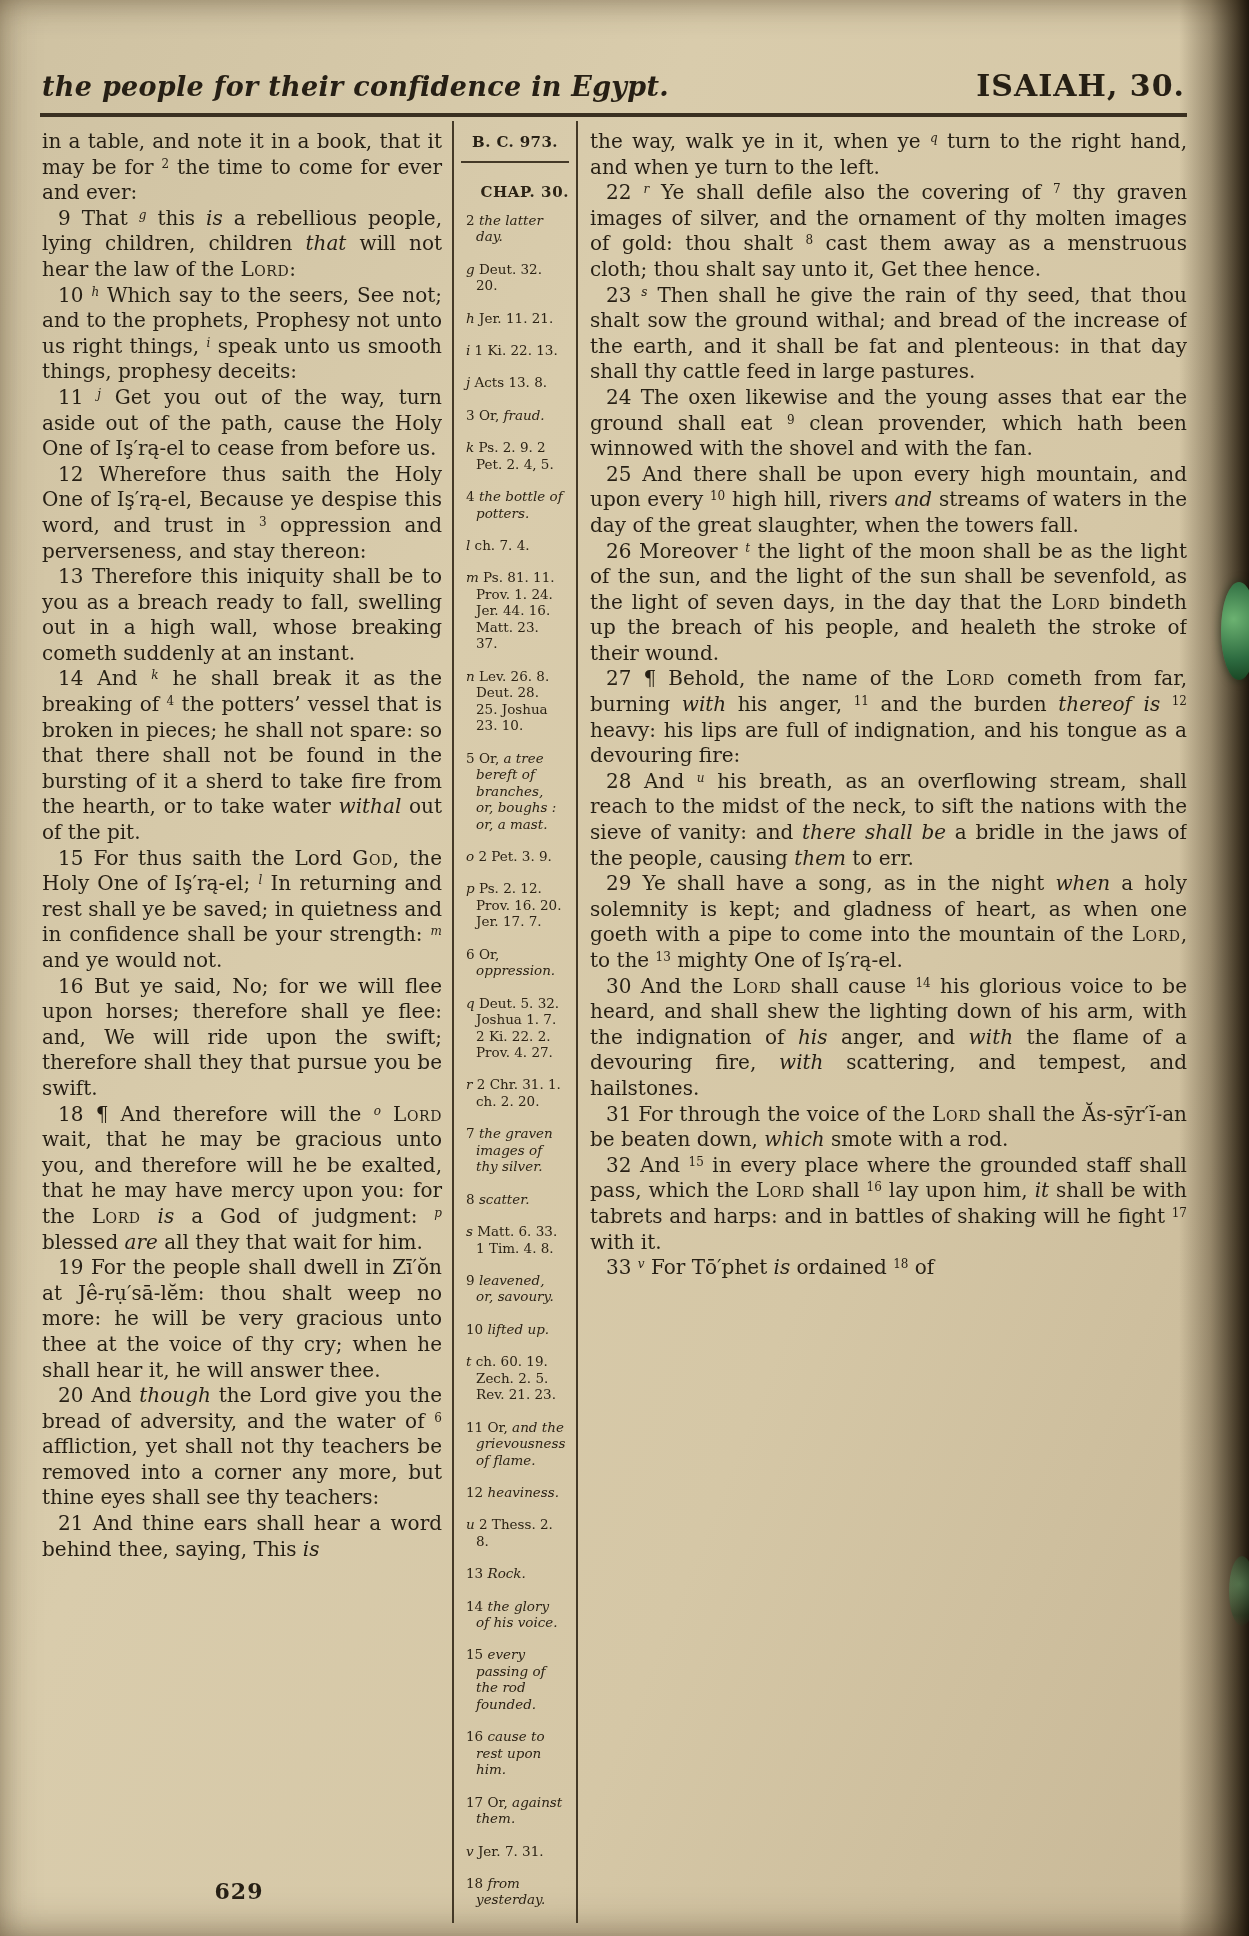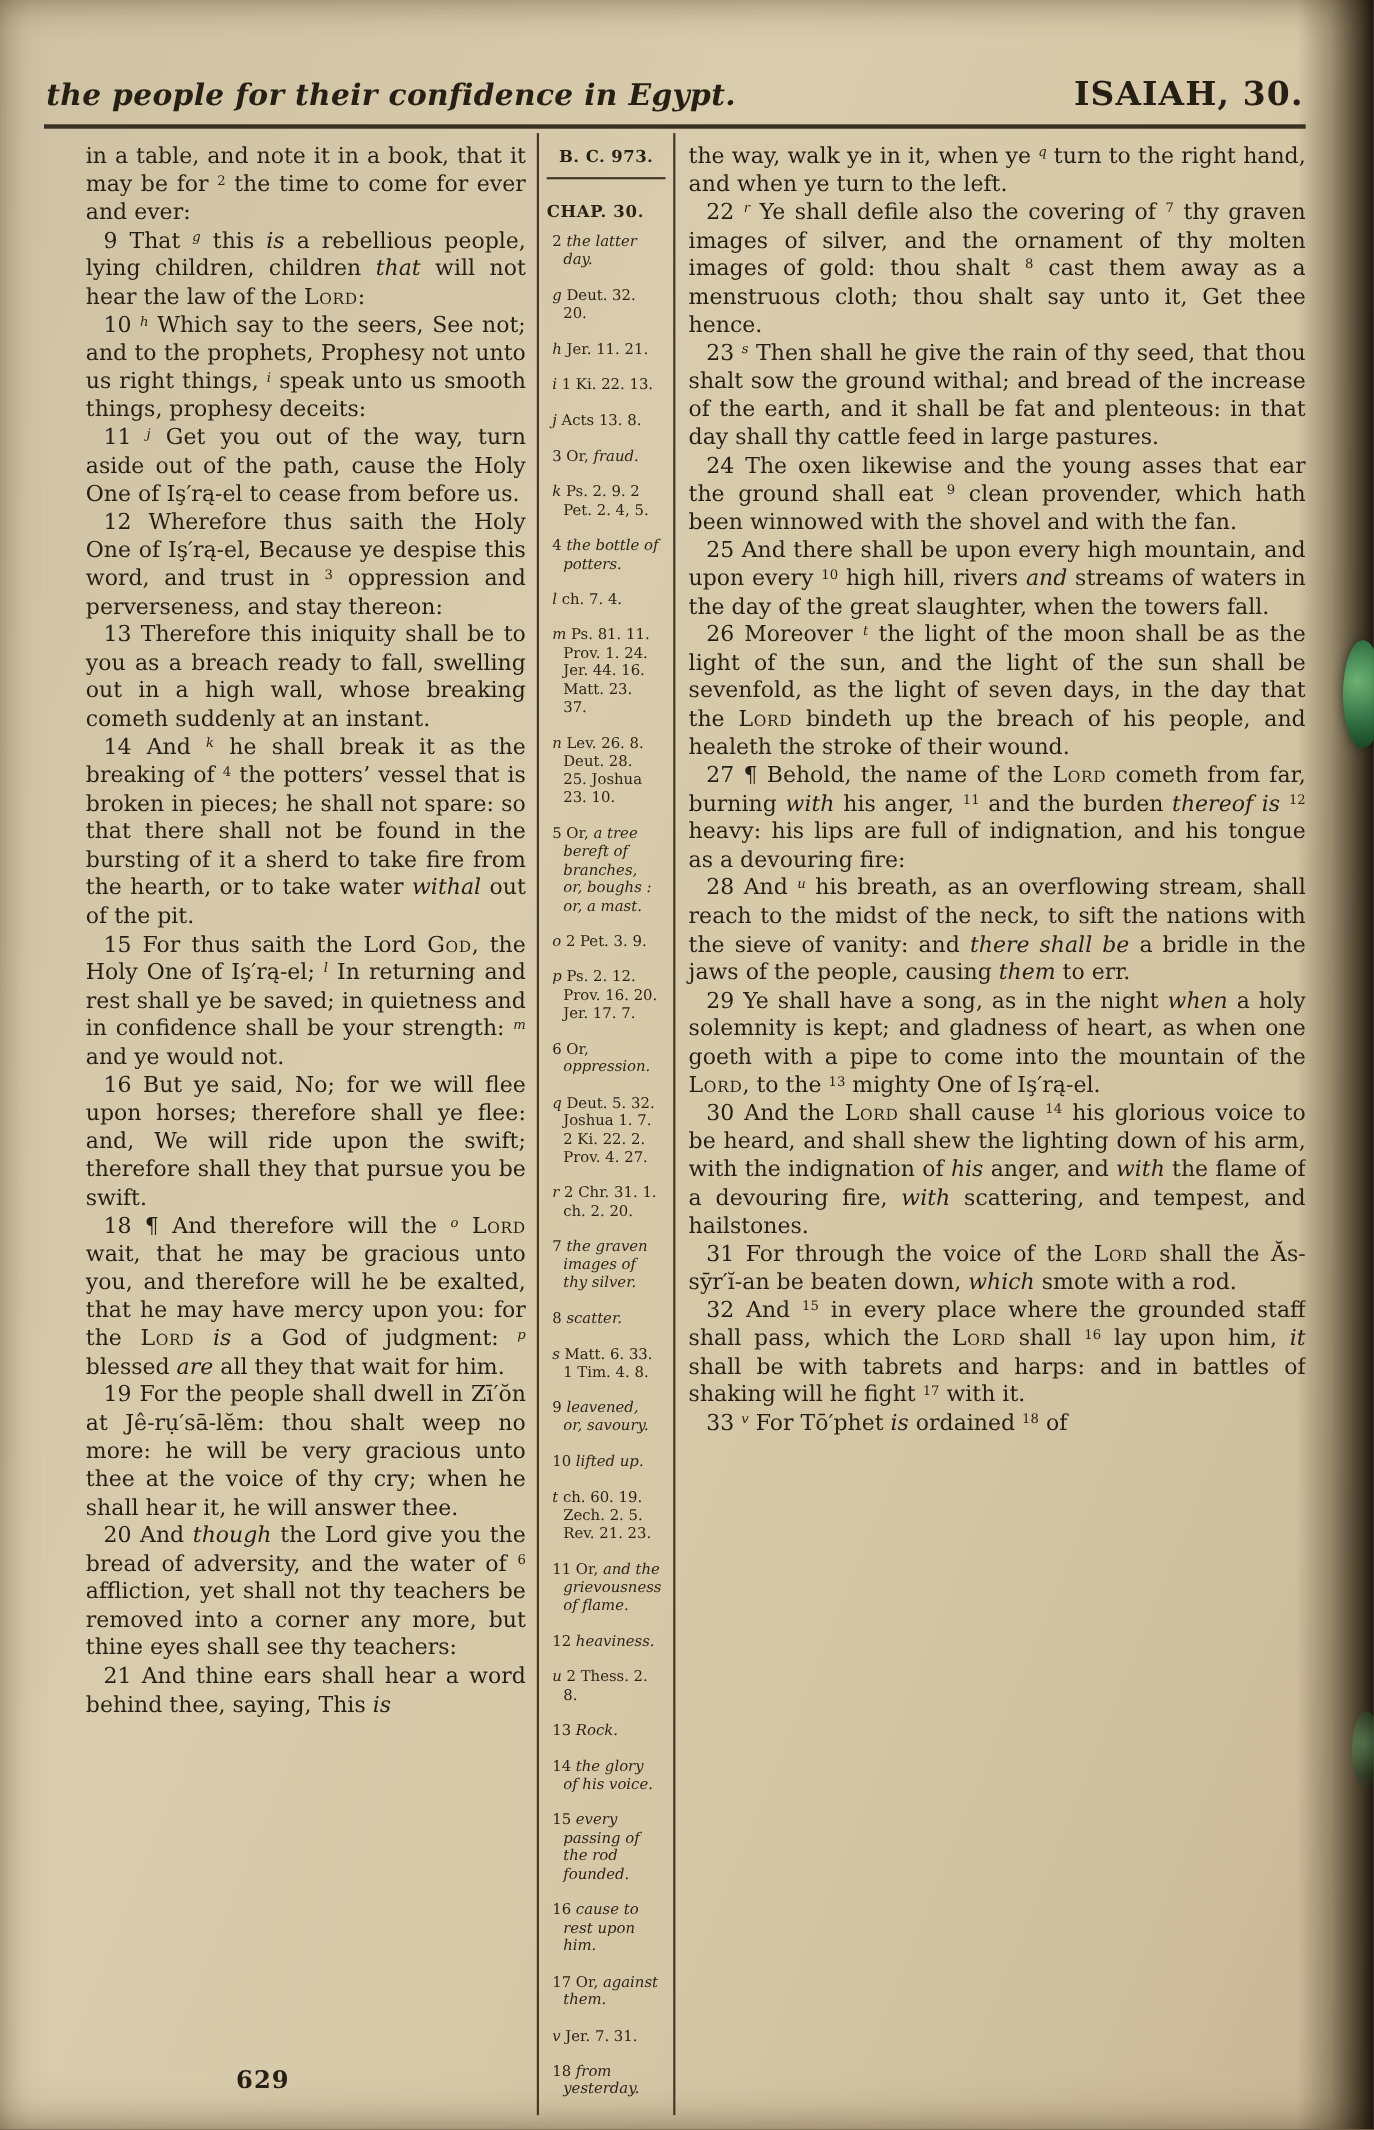--- a/index.html
+++ b/index.html
@@ -26,42 +26,42 @@
   .book-chapter{
     font-weight:bold;font-size:30px;letter-spacing:1px;
   }
   .header-rule{
     height:4px;background:#3a3021;margin:10px 62px 0 40px;
   }
   .columns{
     display:flex;margin:4px 62px 0 40px;height:1802px;overflow:hidden;
   }
   .col{box-sizing:border-box;}
-  .col-left{width:412px;padding:8px 10px 0 2px;margin-left:36px;}
+  .col-left{width:412px;padding:8px 10px 0 2px;}
   .col-center{
     width:126px;border-left:2px solid #443927;border-right:2px solid #443927;
     padding:0 7px;display:flex;flex-direction:column;
   }
   .col-right{flex:1;padding:8px 0 0 12px;}
   .verse{
     margin:0;font-size:20px;line-height:25.6px;text-align:justify;text-indent:16px;
   }
   .col-left .verse:first-child,.col-right .verse:first-child{text-indent:0;}
   sup{font-size:12px;line-height:0;vertical-align:baseline;position:relative;top:-0.5em;}
   .sc{font-variant:small-caps;letter-spacing:.6px;}
   .bc-box{
     text-align:center;font-size:15px;font-weight:bold;letter-spacing:.4px;
     padding:12px 0 10px;border-bottom:2px solid #443927;
   }
   .refs{
     flex:1;display:flex;flex-direction:column;justify-content:space-between;
     padding:14px 0 10px;color:#2c2315;
   }
   .chap{
-    text-align:left;font-size:15px;font-weight:bold;letter-spacing:.6px;margin:6px 0 0;
+    text-align:right;font-size:15px;font-weight:bold;letter-spacing:.6px;margin:6px 0 0;
   }
   .ref{
     margin:5px;font-size:13.5px;line-height:16.5px;padding-left:10px;text-indent:-10px;
   }
   .page-number{
     position:absolute;left:174px;top:1878px;width:130px;text-align:center;
     font-size:22px;font-weight:bold;letter-spacing:1px;
   }
   .edge-shadow{
     position:absolute;top:0;right:0;width:70px;height:100%;

